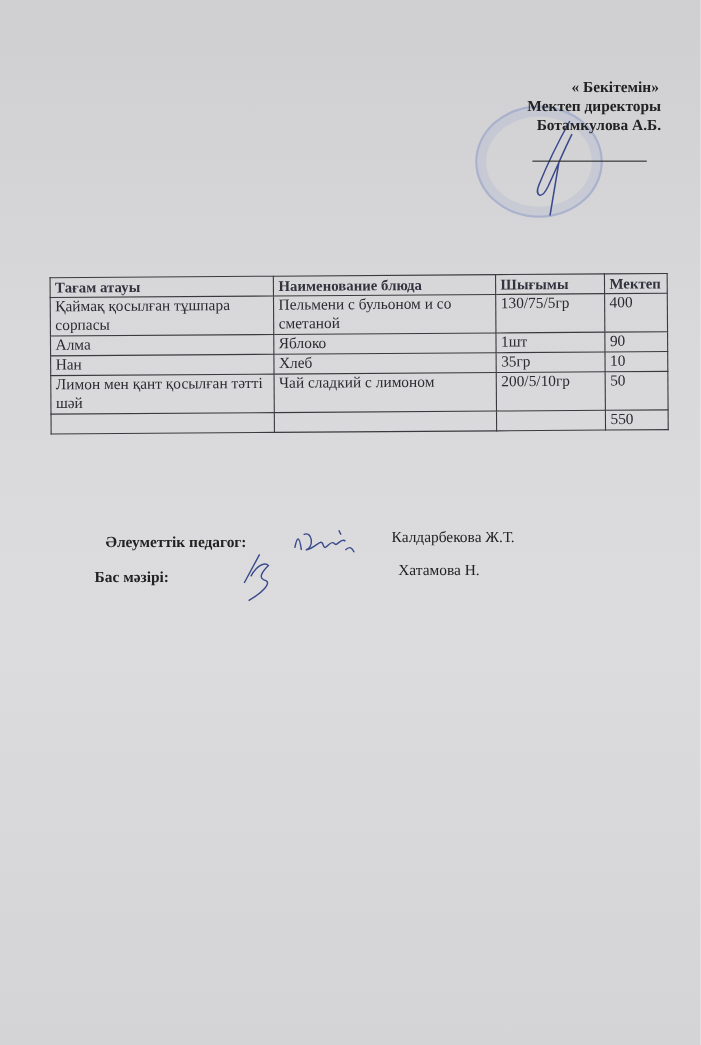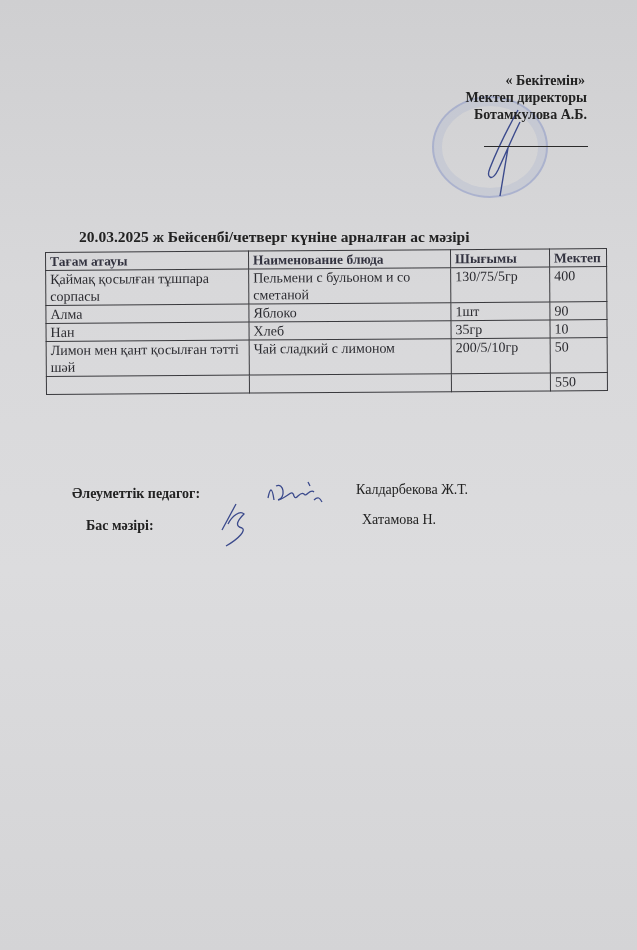--- a/index.html
+++ b/index.html
@@ -5,21 +5,21 @@
     html, body { margin: 0; padding: 0; }
     body {
       width: 637px; height: 950px; overflow: hidden;
       background: linear-gradient(180deg, #cfcfd1 0%, #d8d8da 30%, #dcdcde 60%, #d4d4d6 100%);
       font-family: "Liberation Serif", serif;
       color: #1e1e22;
       position: relative;
     }
     .page { position: absolute; left: 0; top: 0; width: 637px; height: 950px; }
     .approval {
-      position: absolute; right: 50px; top: 72px;
+      position: absolute; right: 36px; top: 72px;
       text-align: right; font-weight: bold; font-size: 14px; line-height: 17px;
       color: #222;
     }
     .approval .line1 { margin-right: 2px; }
     .sign-line {
       position: absolute; left: 484px; top: 146px; width: 104px; height: 1px;
       background: #2a2a2a;
     }
     .stamp {
       position: absolute; left: 432px; top: 96px; width: 112px; height: 98px;
@@ -63,21 +63,20 @@
     <path d="M40 2 C30 20, 20 40, 12 60 C8 70, 14 74, 20 62 C28 45, 34 30, 42 14 M30 40 L22 88" stroke="#3b4a8c" stroke-width="1.4" fill="none"></path>
   </svg>
 
   <div class="approval">
     <div class="line1">« Бекітемін»</div>
     <div>Мектеп директоры</div>
     <div>Ботамкулова А.Б.</div>
   </div>
   <div class="sign-line"></div>
 
-  <div class="title">20.03.2025 ж Бейсенбі/четверг күніне арналған ас мәзірі</div>
 
   <table class="menu">
     <tbody>
         <tr>
       <th class="c1">Тағам атауы</th>
       <th class="c2">Наименование блюда</th>
       <th class="c3">Шығымы</th>
       <th class="c4">Мектеп</th>
     </tr>
     <tr>
@@ -106,21 +105,21 @@
     </tr>
     <tr>
       <td>&nbsp;</td>
       <td></td>
       <td></td>
       <td class="total">550</td>
     </tr>
   </tbody>
     </table>
 
-  <div class="sig-row" style="left:72px; top:486px;">
+  <div class="sig-row" style="left:96px; top:486px;">
     <span class="role">Әлеуметтік педагог:</span>
   </div>
   <svg class="sig-svg" style="left:264px; top:478px;" width="60" height="32" viewBox="0 0 60 32">
     <path d="M4 20 C6 10, 8 8, 10 22 M12 8 C20 4, 22 20, 14 22 C24 20, 28 10, 30 18 C32 24, 36 12, 40 16 C42 20, 46 10, 50 14 M44 4 L46 8 M50 22 C54 18, 56 20, 58 24" stroke="#3b4a8c" stroke-width="1.3" fill="none"></path>
   </svg>
   <div class="sig-row" style="left:356px; top:482px;text-align:center;">Калдарбекова Ж.Т.</div>
 
   <div class="sig-row" style="left:86px; top:518px;">
     <span class="role">Бас мәзірі:</span>
   </div>

